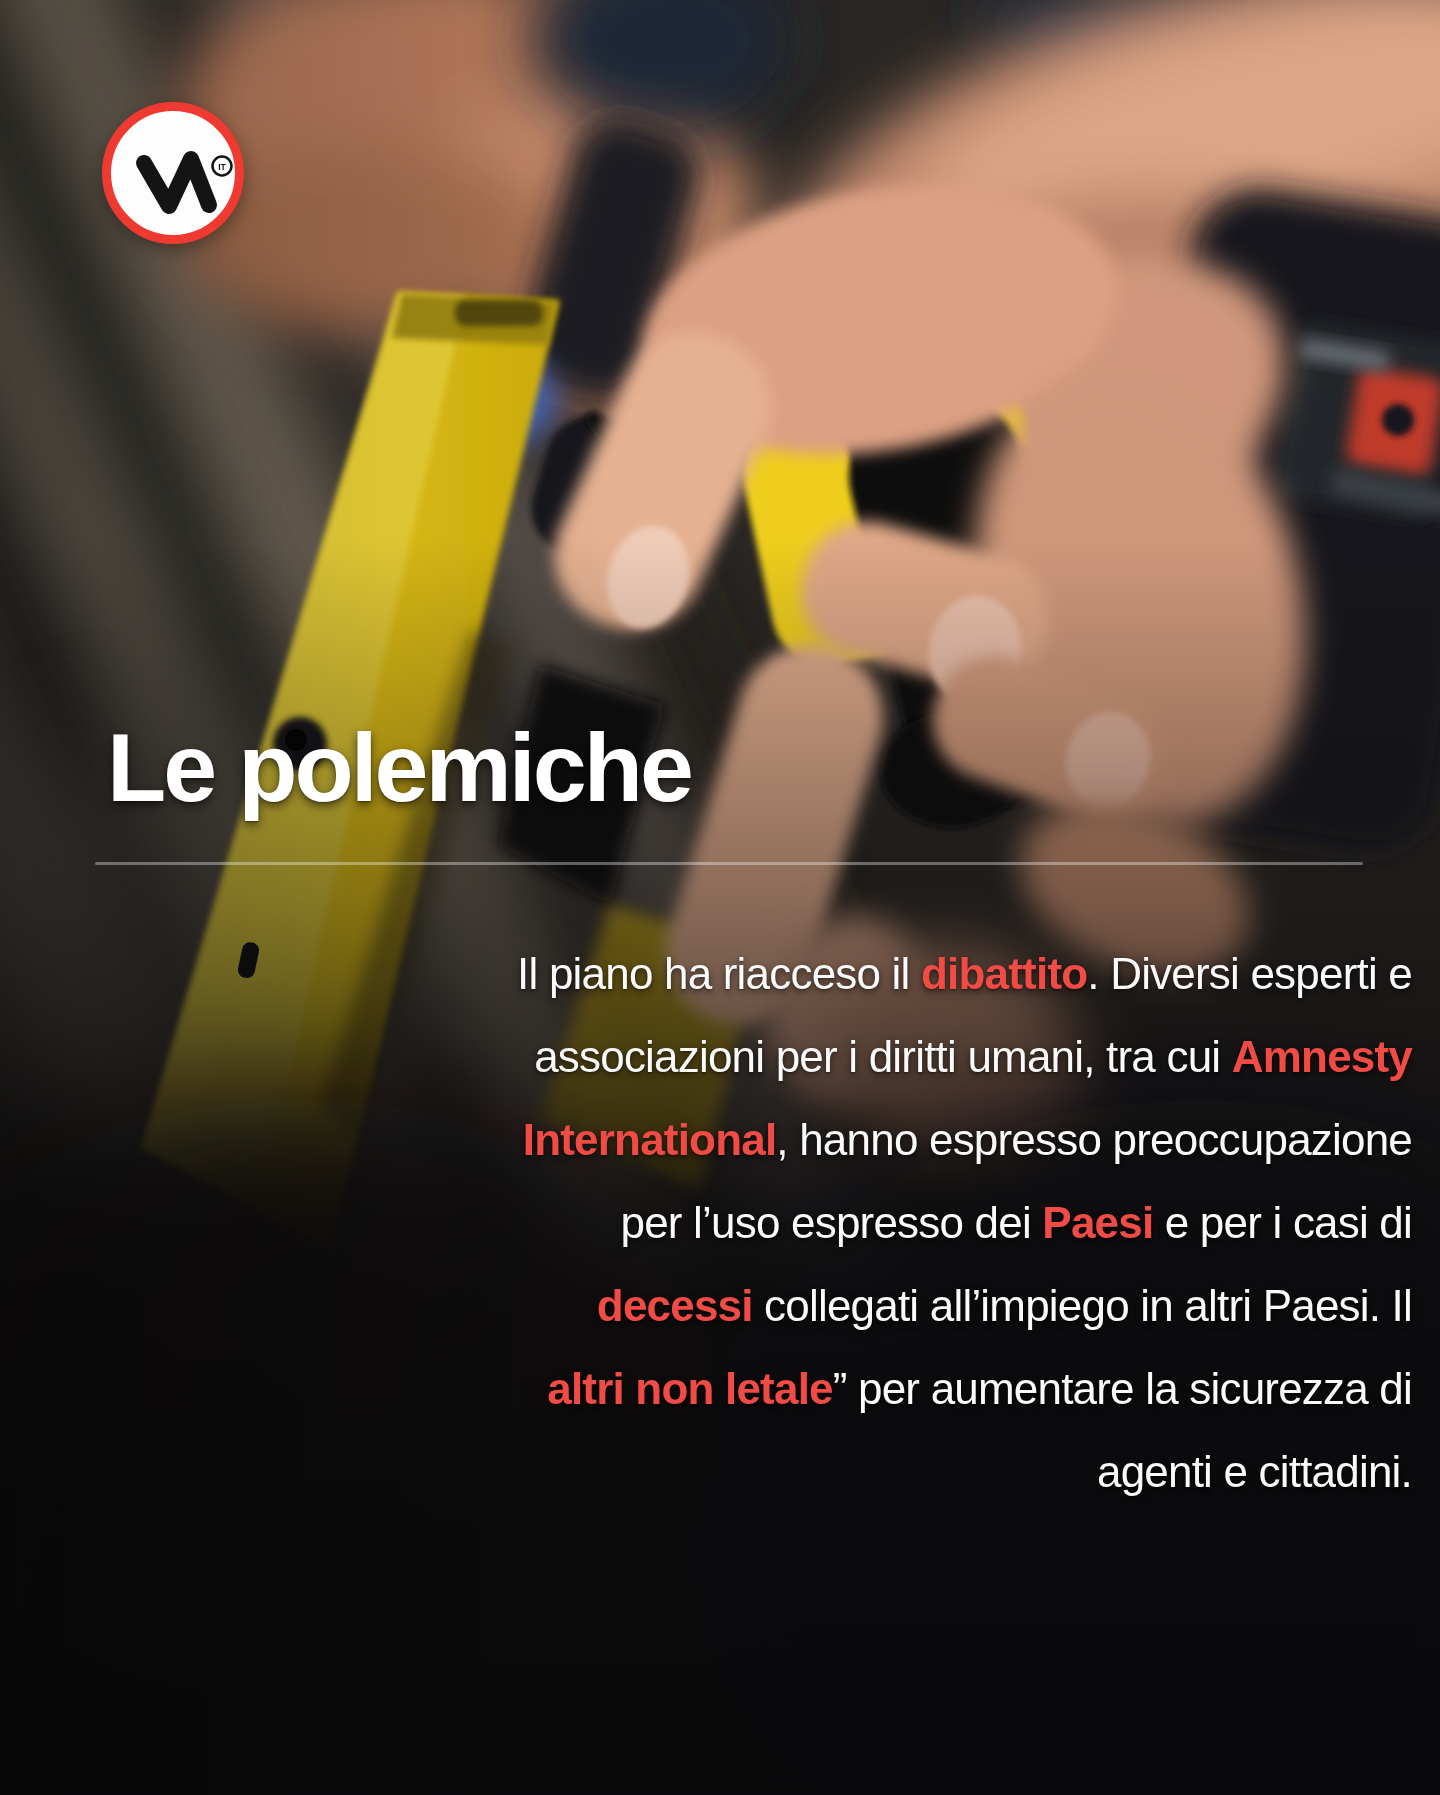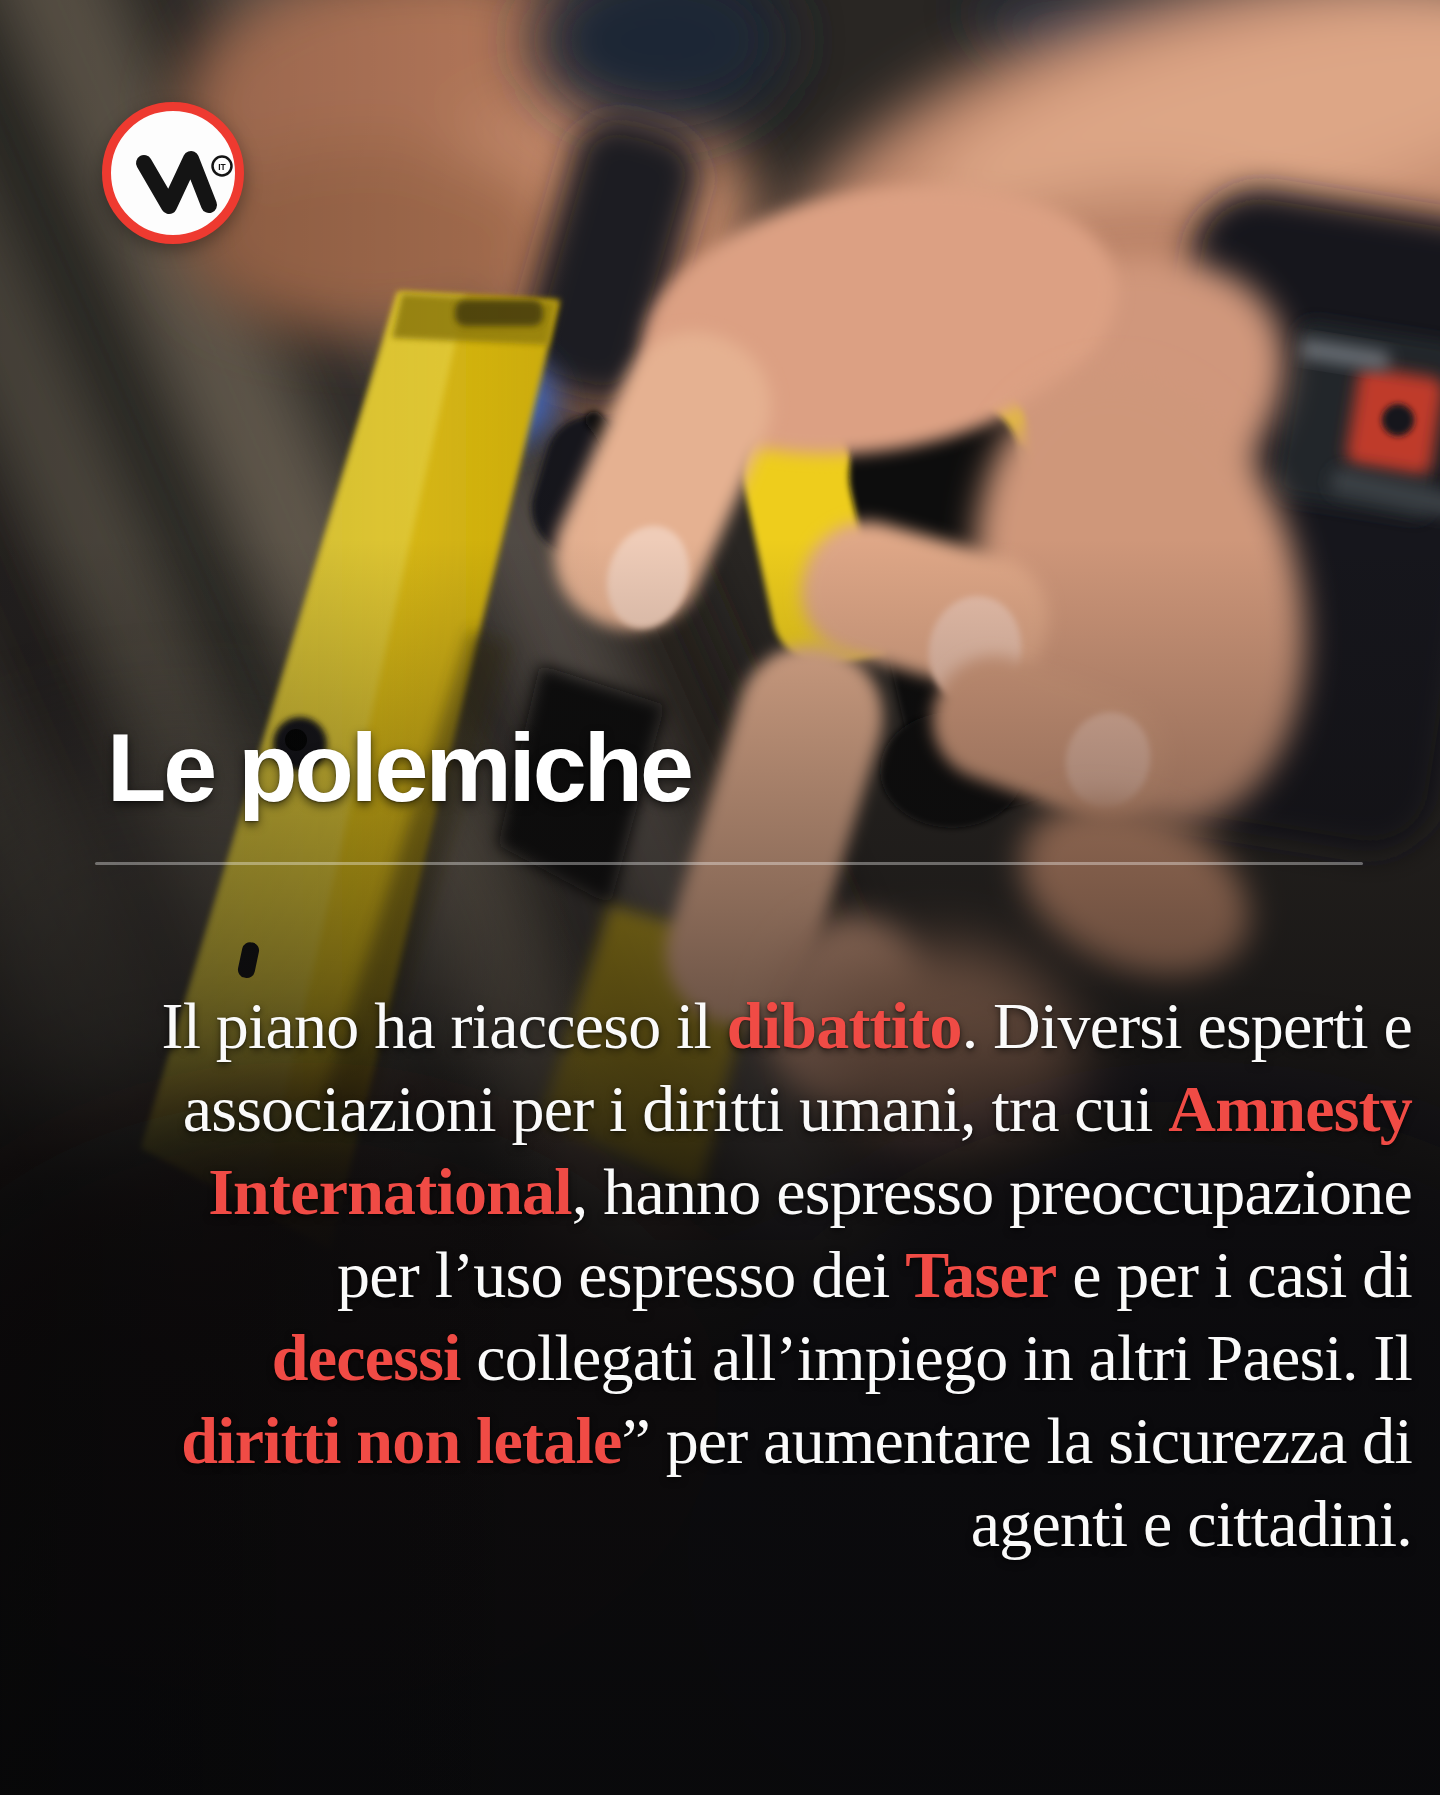--- a/index.html
+++ b/index.html
@@ -26,24 +26,23 @@
     position:absolute;left:92px;top:704px;margin:15px;
     color:#ffffff;font-size:97px;font-weight:700;letter-spacing:-3px;
     line-height:97px;white-space:nowrap;
     text-shadow:0 4px 10px rgba(0,0,0,.55), 0 1px 2px rgba(0,0,0,.4);
   }
   .divider{
     position:absolute;left:95px;top:862px;width:1268px;height:3px;
     background:rgba(255,255,255,.35);border-radius:2px;
   }
   .body-text{
-    position:absolute;left:92px;top:984px;width:1320px;
-    color:#fafafa;font-size:66px;font-weight:400;letter-spacing:-0.8px;
+    position:absolute;left:92px;top:932px;width:1320px;
+    color:#fafafa;font-size:44px;font-weight:400;letter-spacing:-0.8px;
     text-shadow:0 3px 7px rgba(0,0,0,.55), 0 1px 2px rgba(0,0,0,.35);
-    font-family:Liberation Serif, serif;
   }
   .body-text .line{height:83px;line-height:83px;white-space:nowrap;}
   .body-text .hl{color:#f04b45;font-weight:700;}
 </style>
 </head>
 <body>
 
 <div class="canvas">
 
   <div class="photo">
@@ -175,19 +174,19 @@
   </div>
 
   <h1 class="title">Le polemiche</h1>
 
   <div class="divider"></div>
 
   <div class="body-text">
       <div class="line"><span>Il piano ha riacceso il </span><span class="hl">dibattito</span><span>. Diversi esperti e</span></div>
       <div class="line"><span>associazioni per i diritti umani, tra cui </span><span class="hl">Amnesty</span></div>
       <div class="line"><span class="hl">International</span><span>, hanno espresso preoccupazione</span></div>
-      <div class="line"><span>per l’uso espresso dei </span><span class="hl">Taser</span><span> e per i casi di</span></div>
+      <div class="line"><span>per l’uso espresso dei </span><span class="hl">Paesi</span><span> e per i casi di</span></div>
       <div class="line"><span class="hl">decessi</span><span> collegati all’impiego in altri Paesi. Il</span></div>
-      <div class="line"><span class="hl">diritti non letale</span><span>” per aumentare la sicurezza di</span></div>
+      <div class="line"><span class="hl">altri non letale</span><span>” per aumentare la sicurezza di</span></div>
       <div class="line"><span>agenti e cittadini.</span></div>
     </div>
 
 </div>
 
 </body></html>

